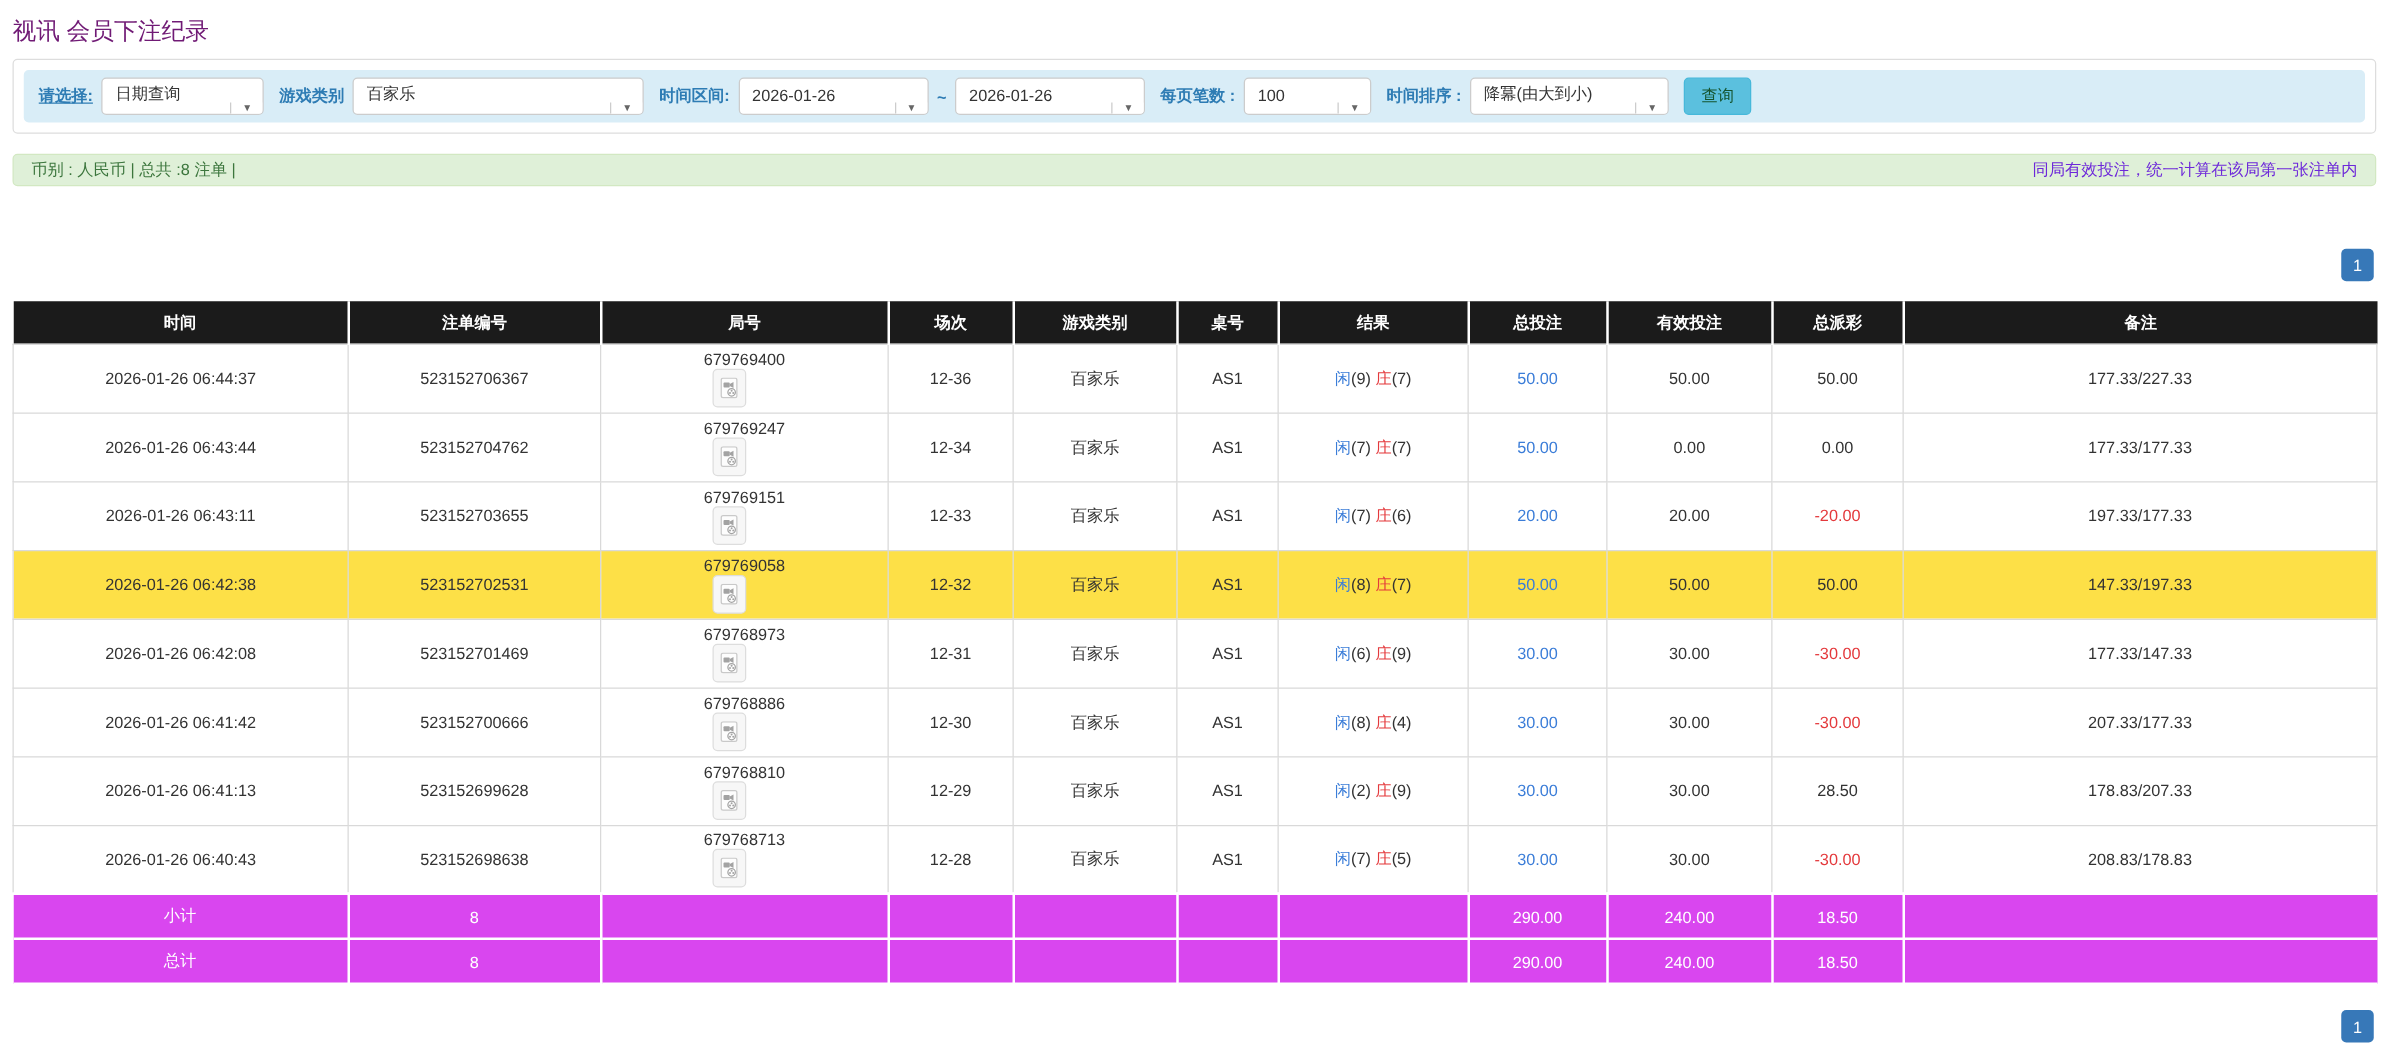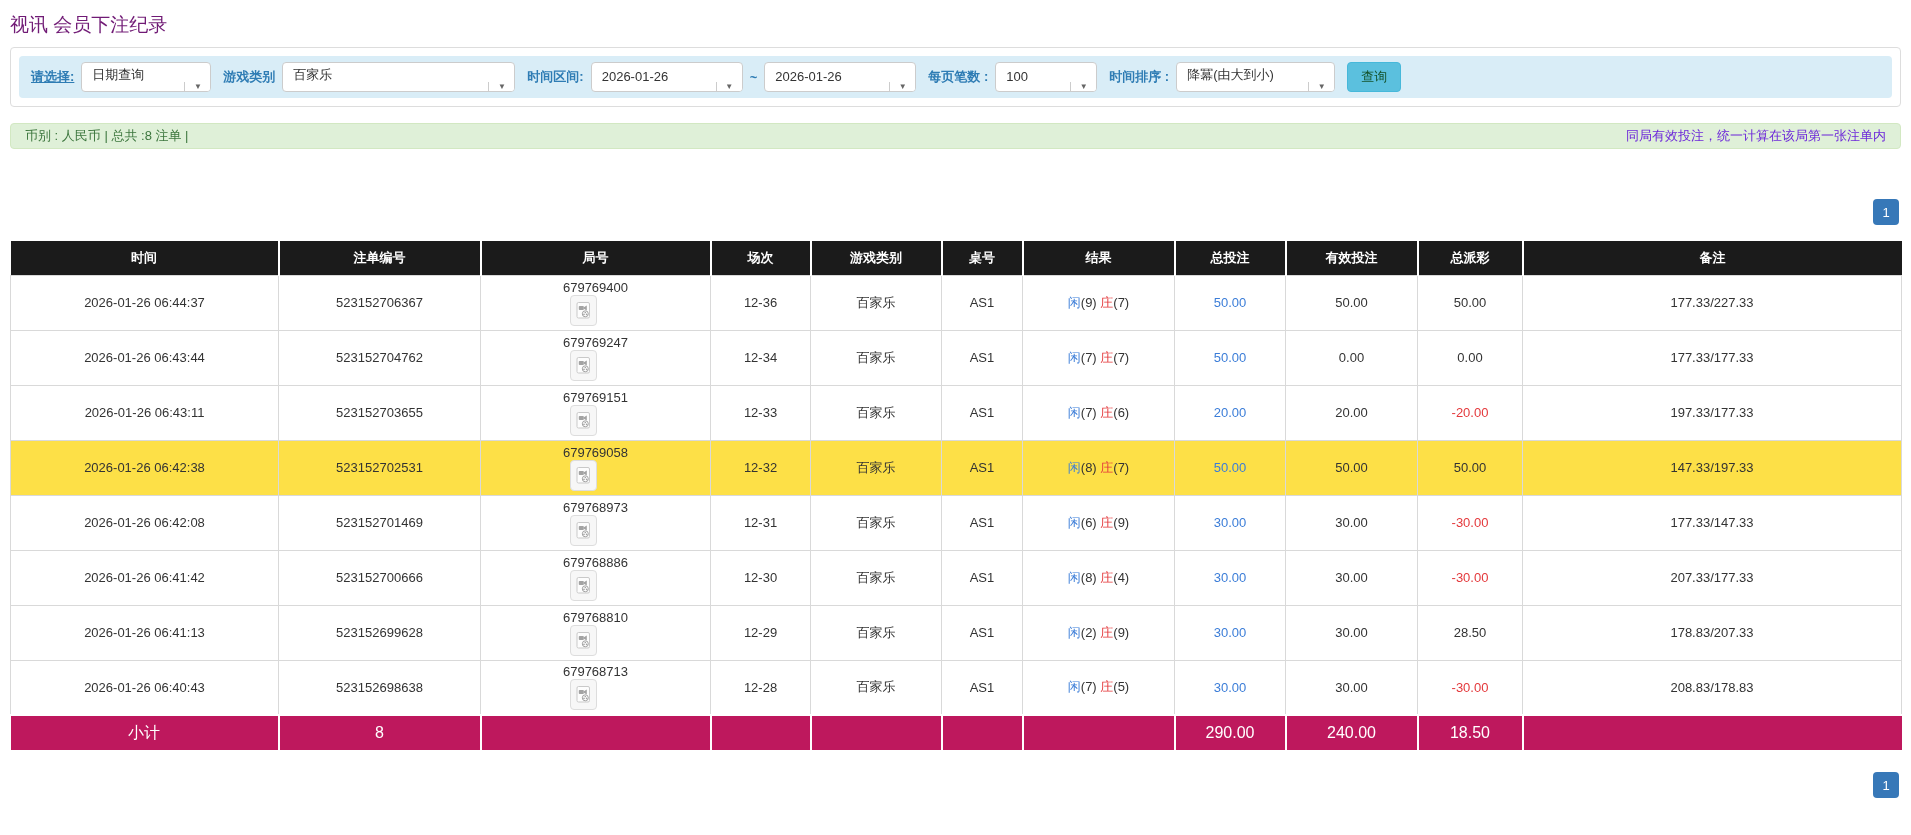--- a/index.html
+++ b/index.html
@@ -26,21 +26,21 @@
   thead th:last-child { border-right:none; }
   tbody td { border:1px solid #d9d9d9; height:55px; text-align:center; font-size:13px; color:#333; background:#fff; }
   tbody tr.hl td { background:#fde047; }
   .res-p { color:#3b7dd8; }
   .res-b { color:#e4393c; }
   .res-pts { color:#333; }
   a.bet-link { color:#3b7dd8; text-decoration:none; cursor:pointer; }
   .neg { color:#e4393c; }
   .round-wrap { display:inline-flex; align-items:flex-start;flex-direction:column; }
   .video-btn { width:27px; height:31px; border:1px solid #ddd; border-radius:4px; background:#f7f7f7; display:inline-flex; align-items:center; justify-content:center; margin-left:7px; cursor:pointer; }
-  tfoot td { background:#be185d; color:#fff; border:2px solid #fff; height:36px; text-align:center; font-size:16px; }
+  tfoot td { background:#d946ef; color:#fff; border:2px solid #fff; height:36px; text-align:center; font-size:13px; }
   tfoot tr td:first-child { border-left:none; } tfoot tr td:last-child { border-right:none; }
 </style>
 </head>
 <body>
 
 <div class="page-title">视讯 会员下注纪录</div>
 
 <div class="filter-panel">
   <div class="filter-bar">
     <span class="f-label">请选择:</span>
@@ -332,18 +332,31 @@
         <td class=""></td>
         <td class=""></td>
         <td class=""></td>
         <td class=""></td>
         <td class=""></td>
         <td class="">290.00</td>
         <td class="">240.00</td>
         <td class="">18.50</td>
         <td class=""></td>
       </tr>
+      <tr>
+        <td class="">总计</td>
+        <td class="">8</td>
+        <td class=""></td>
+        <td class=""></td>
+        <td class=""></td>
+        <td class=""></td>
+        <td class=""></td>
+        <td class="">290.00</td>
+        <td class="">240.00</td>
+        <td class="">18.50</td>
+        <td class=""></td>
+      </tr>
     </tfoot>
 </table>
 
 <div class="pager pager-bottom">
   <button class="pg-btn">1</button>
 </div>
 
 </body></html>

